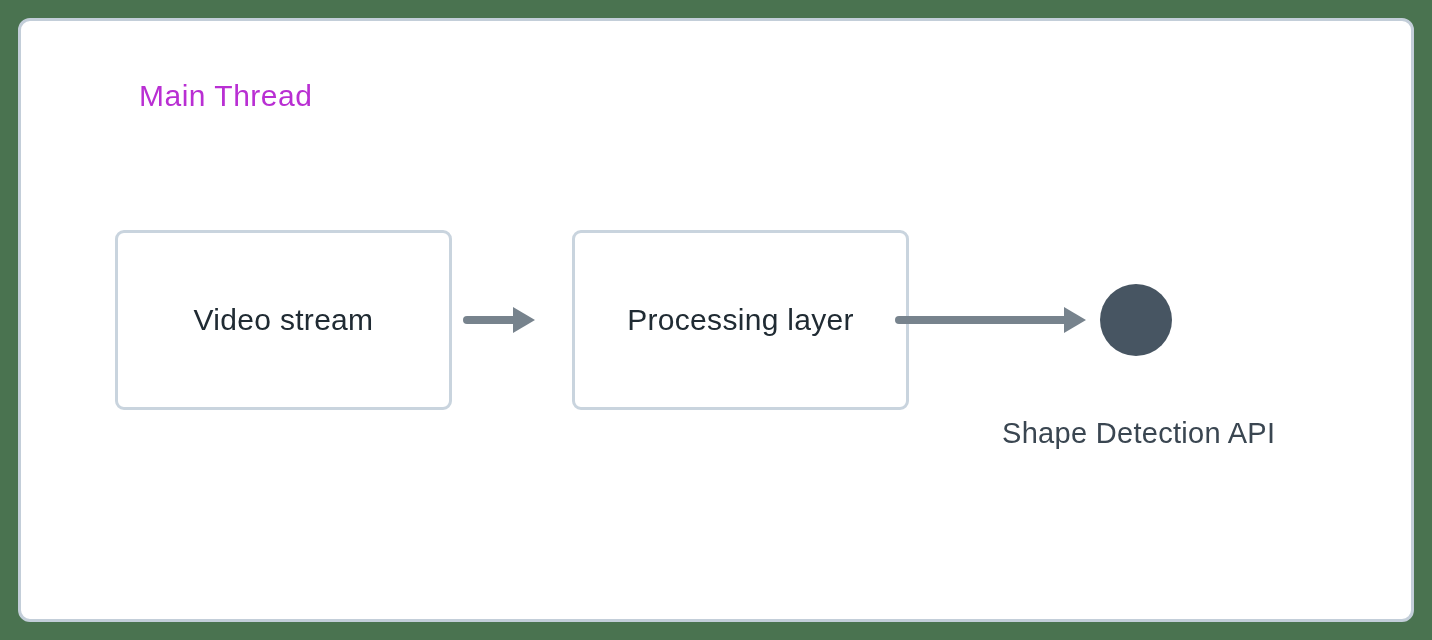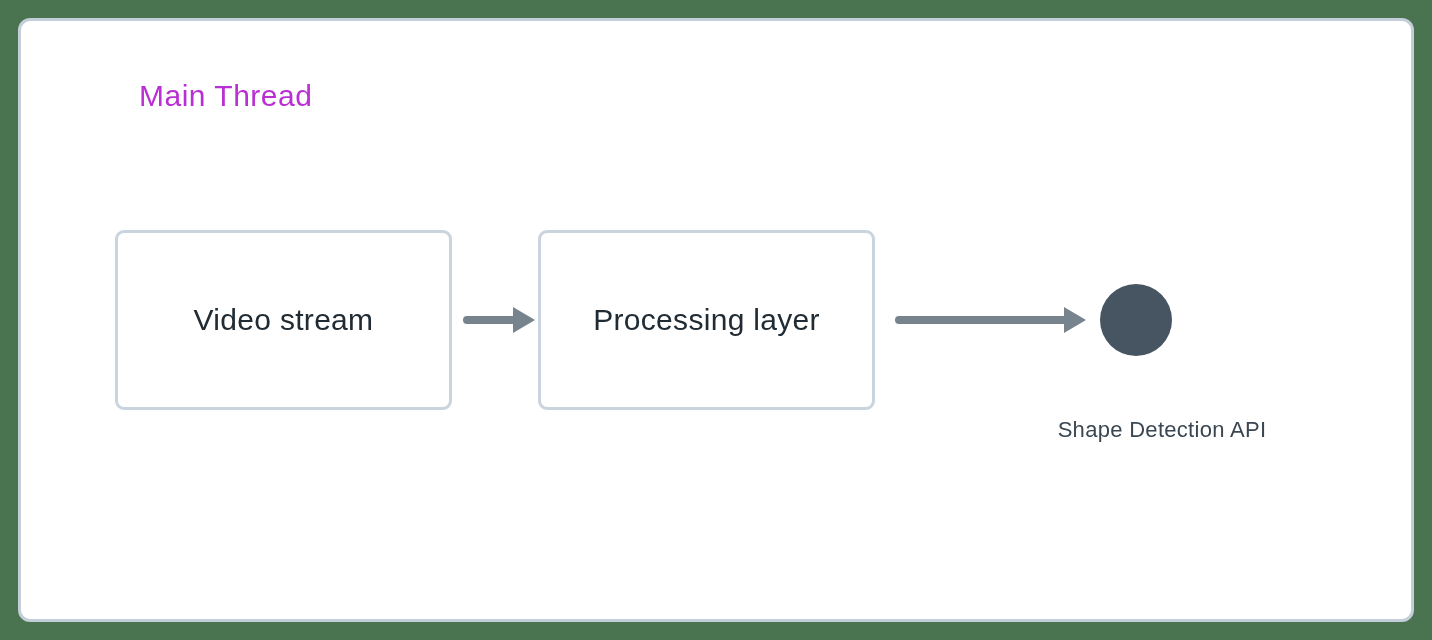--- a/index.html
+++ b/index.html
@@ -45,39 +45,38 @@
     border-radius:9px;
     display:flex;align-items:center;justify-content:center;
   }
   .node-box .box-label{
     font-size:30px;
     color:var(--box-text);
     letter-spacing:0.3px;
     white-space:nowrap;
   }
   #box-video{left:115px;}
-  #box-processing{left:538px;}
+  #box-processing{left:572px;}
   .arrow-layer{
     position:absolute;left:0;top:0;
     width:1432px;height:640px;
     pointer-events:none;
   }
   .circle-node{
     position:absolute;
     left:1100px;top:284px;
     width:72px;height:72px;
     border-radius:50%;
     background:var(--circle-fill);
   }
   .circle-label{
     position:absolute;
     left:1002px;top:417px;
     width:320px;
-    text-align:center;
-    font-size:22px;
+    font-size:29px;
     color:var(--circle-label-text);
     letter-spacing:0.3px;
     white-space:nowrap;
   }
 </style>
 </head>
 <body>
 
 <div class="panel">
   <span class="thread-label">Main Thread</span>

